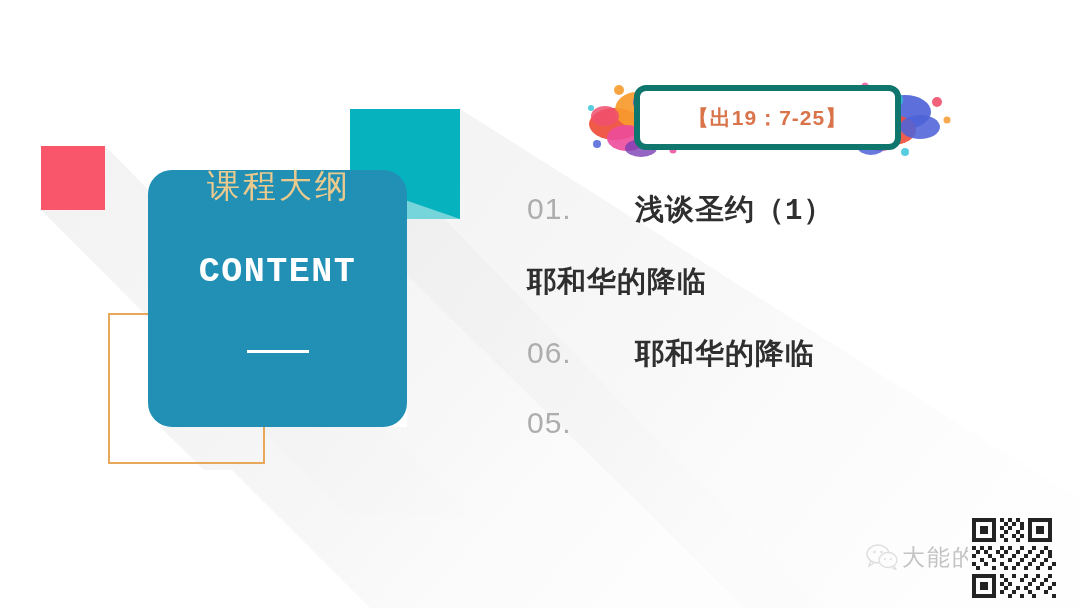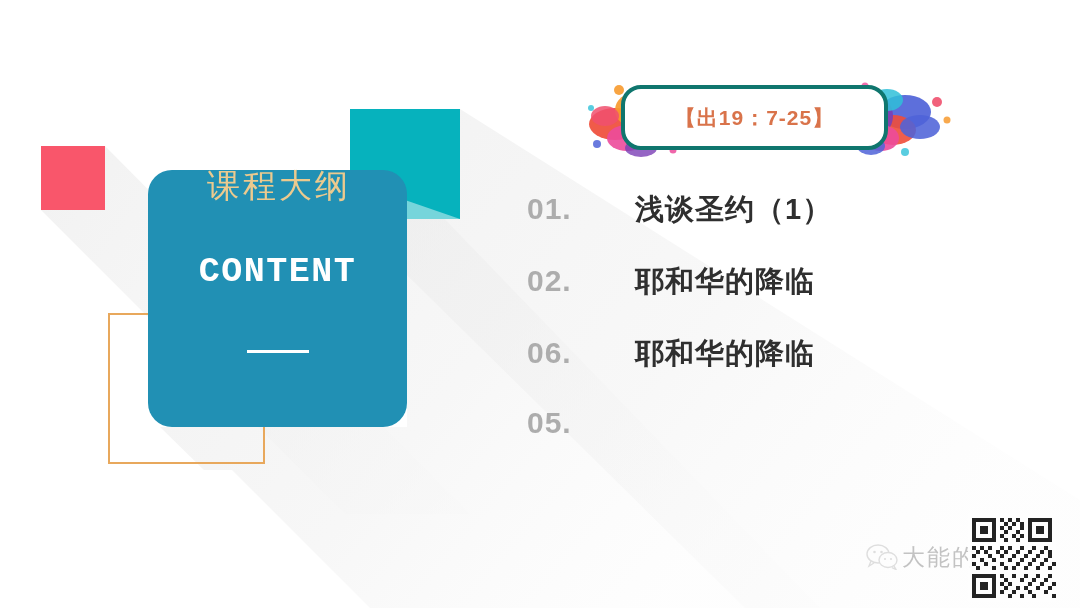--- a/index.html
+++ b/index.html
@@ -113,27 +113,27 @@
   .banner-blobs {
     position: absolute;
     left: 0;
     top: 0;
     width: 400px;
     height: 92px;
   }
 
   .banner-box {
     position: absolute;
-    left: 46px;
+    left: 59px;
     top: 13px;
     width: 267px;
     height: 65px;
     background: #ffffff;
-    border: 4px solid #0f766e;
-    border-radius: 20px;
+    border: 6px solid #0f766e;
+    border-radius: 12px;
     box-sizing: border-box;
     display: flex;
     align-items: center;
     justify-content: center;
   }
 
   .banner-text {
     font-family: "Liberation Sans", "DejaVu Sans", sans-serif;
     font-size: 21px;
     font-weight: bold;
@@ -154,27 +154,27 @@
     display: flex;
     align-items: baseline;
     height: 72px;
   }
 
   .item-num {
     width: 108px;
     flex: 0 0 108px;
     font-family: "Liberation Sans", "DejaVu Sans", sans-serif;
     font-size: 30px;
-    font-weight: bold;
+    font-weight: normal;
     color: #adadad;
     letter-spacing: 1px;
   }
 
   .item-label {
-    font-family: Liberation Sans, sans-serif;
+    font-family: Liberation Mono, monospace;
     font-size: 29px;
     font-weight: bold;
     color: #2f2f2f;
     letter-spacing: 1px;
     white-space: nowrap;
   }
 
   
   .watermark {
     position: absolute;
@@ -288,21 +288,20 @@
   </div>
 
   <div class="outline-list">
 
     <div class="outline-item">
       <span class="item-num">01.</span>
       <span class="item-label">浅谈圣约（1）</span>
     </div>
 
     <div class="outline-item">
-      <span class="item-num">02.</span>
       <span class="item-label">耶和华的降临</span>
     </div>
 
     <div class="outline-item">
       <span class="item-num">06.</span>
       <span class="item-label">耶和华的降临</span>
     </div>
 
     <div class="outline-item">
       <span class="item-num">05.</span>

